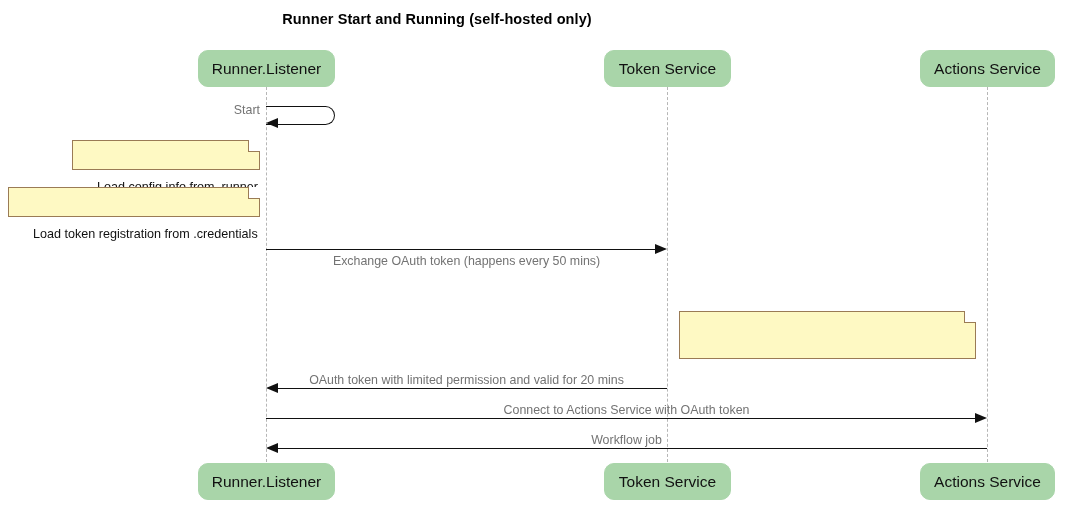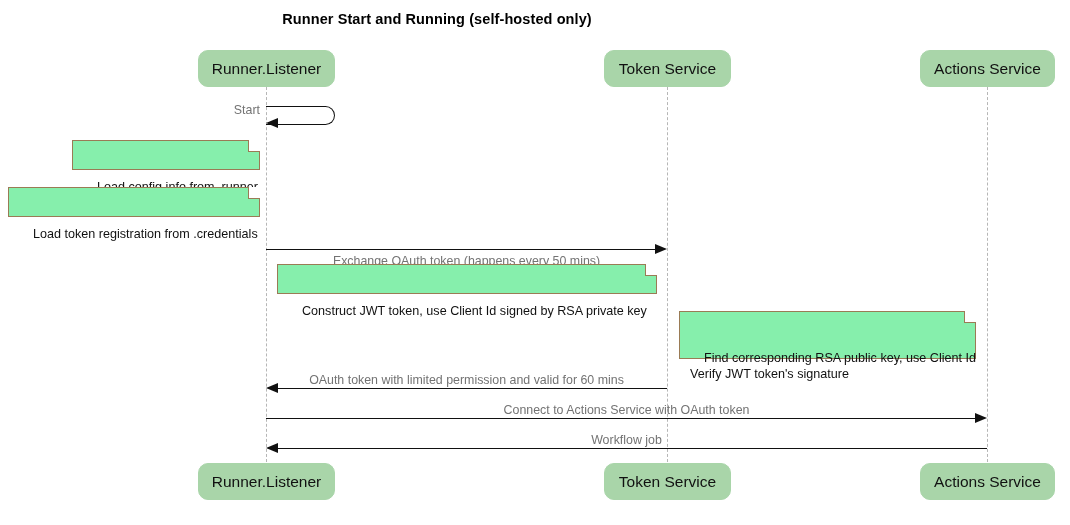--- a/index.html
+++ b/index.html
@@ -85,21 +85,21 @@
     position: absolute;
     border: 1.4px solid #111111;
     border-left: none;
     border-radius: 0 11px 11px 0;
     background: transparent;
   }
 
   
   .note {
     position: absolute;
-    background: #86efac;
+    background: #fef9c3;
     border: 1px solid #9a7b55;
     box-sizing: border-box;
     padding: 6px 9px 18px 10px;
     font-size: 12.6px;
     color: #111111;
     line-height: 16px;
     white-space: pre;
   }
   .note .fold {
     position: absolute;
@@ -146,34 +146,28 @@
 
   <div class="note" style="left:8px; top:187px; width:252px; height:30px;">
     <span class="fold"></span>
     <span>Load token registration from .credentials</span>
   </div>
 
   <div class="msg-line" style="left:266px; top:249px; width:390px;"></div>
   <div class="arrow-right" style="left:655px; top:243.5px;"></div>
   <div class="msg-label" style="left:266px; top:234px; width:401px;margin-top:20px;">Exchange OAuth token (happens every 50 mins)</div>
 
-  <div class="note" style="left:277px; top:264px; width:380px; height:30px;">
-    <span class="fold"></span>
-    <span>Construct JWT token, use Client Id signed by RSA private key</span>
-  </div>
 
   <div class="note" style="left:679px; top:311px; width:297px; height:48px;">
     <span class="fold"></span>
-    <span>Find corresponding RSA public key, use Client Id
-Verify JWT token's signature</span>
   </div>
 
   <div class="msg-line" style="left:278px; top:388px; width:389px;"></div>
   <div class="arrow-left" style="left:266px; top:382.5px;"></div>
-  <div class="msg-label" style="left:266px; top:373px; width:401px;">OAuth token with limited permission and valid for 60 mins</div>
+  <div class="msg-label" style="left:266px; top:373px; width:401px;">OAuth token with limited permission and valid for 20 mins</div>
 
   <div class="msg-line" style="left:266px; top:418px; width:710px;"></div>
   <div class="arrow-right" style="left:975px; top:412.5px;"></div>
   <div class="msg-label" style="left:266px; top:403px; width:721px;">Connect to Actions Service with OAuth token</div>
 
   <div class="msg-line" style="left:278px; top:448px; width:709px;"></div>
   <div class="arrow-left" style="left:266px; top:442.5px;"></div>
   <div class="msg-label" style="left:266px; top:433px; width:721px;">Workflow job</div>
 
   <div class="participant" style="left:198px; top:463px; width:137px;">

